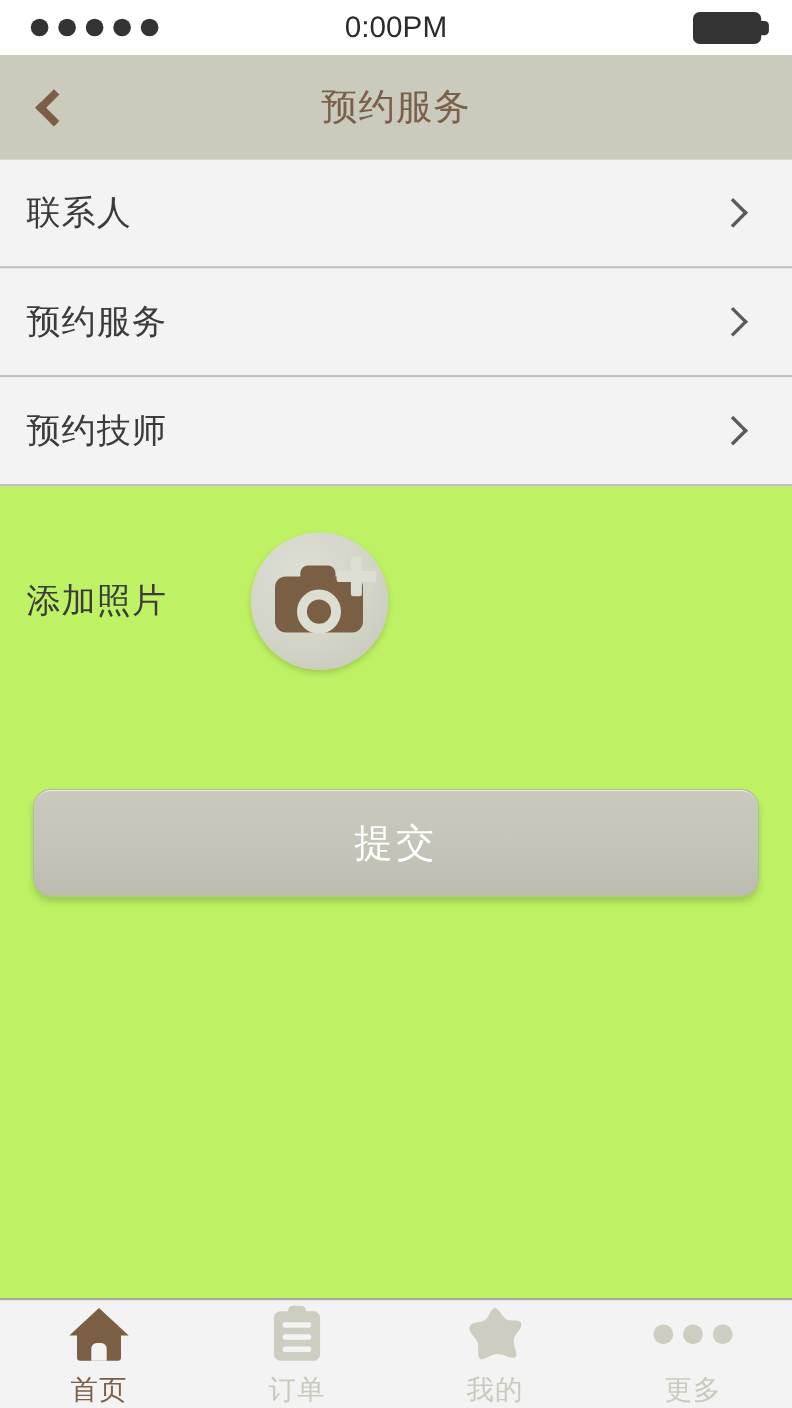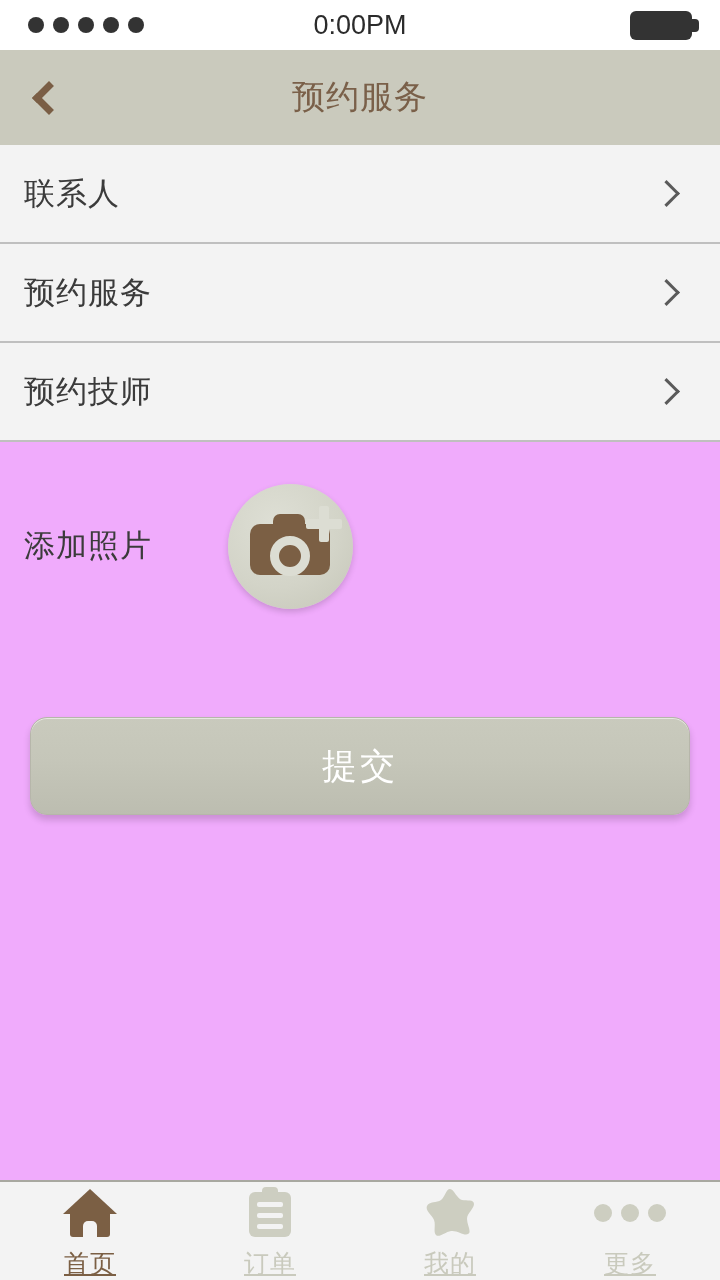--- a/index.html
+++ b/index.html
@@ -107,21 +107,21 @@
     text-align: center;
     font-size: 33px;
     color: #7a6049;
     letter-spacing: 1px;
     pointer-events: none;
   }
 
   
   .content {
     flex: 1 1 auto;
-    background: #f0abfc;
+    background: #bef264;
     overflow: hidden;
   }
 
   .list-row {
     height: 99px;
     display: flex;
     align-items: center;
     padding: 0 22px 0 24px;
     border-bottom: 2px solid #bfbfbf;
     background: #f3f3f3;
@@ -252,21 +252,20 @@
     display: flex;
     align-items: flex-end;
     justify-content: center;
   }
   .tab-label {
     font-size: 25px;
     line-height: 30px;
     margin-top: 12px;
     color: #c9cabd;
     letter-spacing: 1px;
-    text-decoration: underline;
   }
   .tab.active .tab-label { color: #7b5f44; }
 
   
   .ico-home { position: relative; width: 54px; height: 48px; }
   .ico-home .roof {
     position: absolute; left: 0; top: 0;
     width: 0; height: 0;
     border-left: 27px solid transparent;
     border-right: 27px solid transparent;

